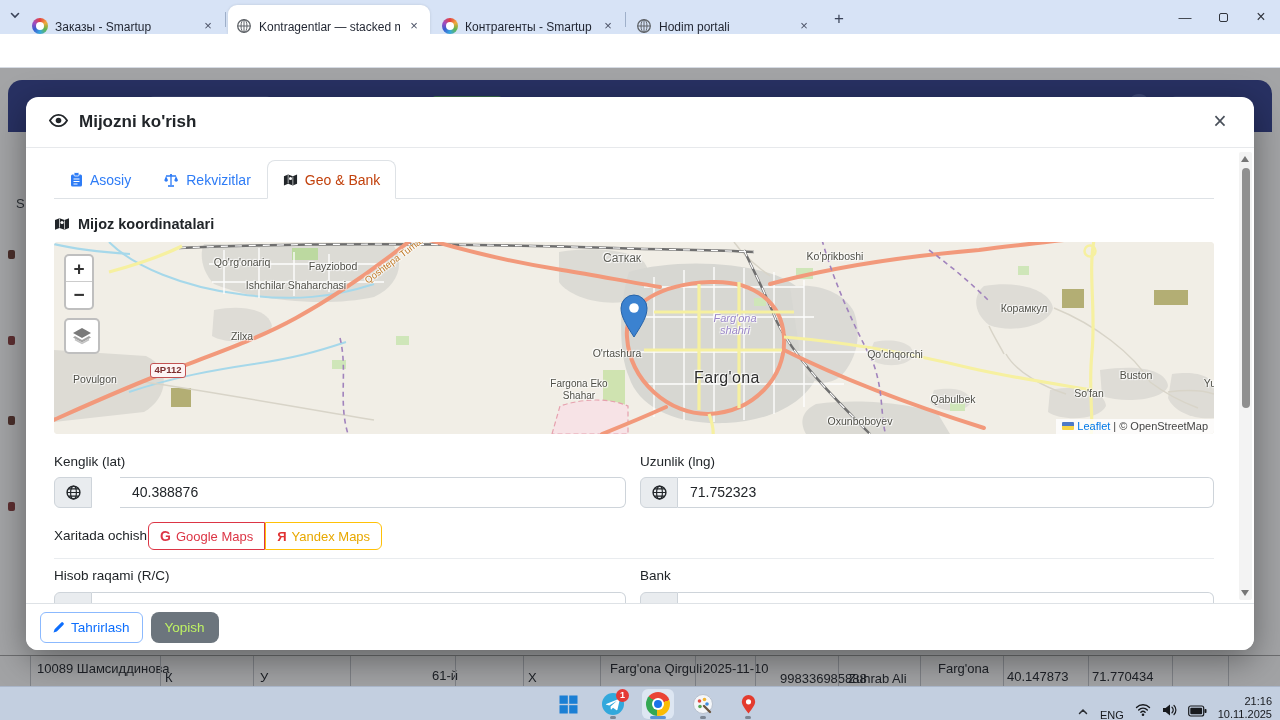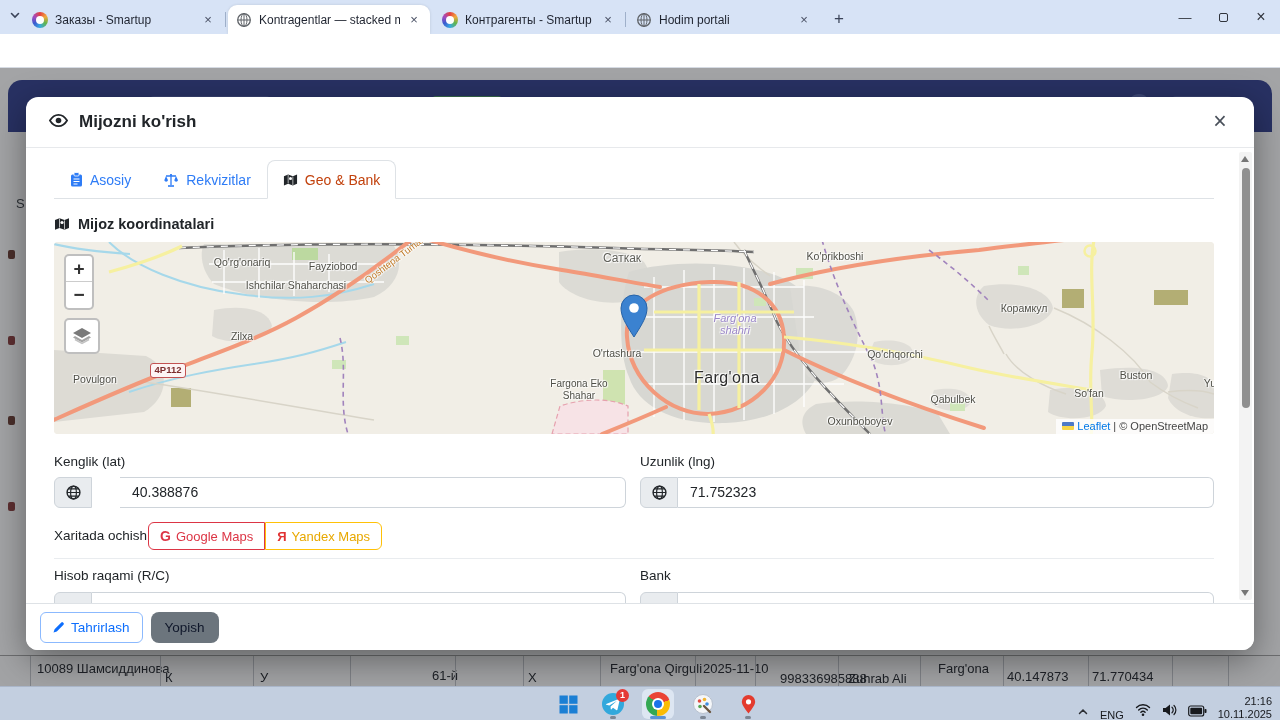--- a/index.html
+++ b/index.html
@@ -3,21 +3,21 @@
 <meta charset="utf-8">
 <style>
   * { margin:0; padding:0; box-sizing:border-box; }
   html,body { width:1280px; height:720px; overflow:hidden; }
   body { font-family:"Liberation Sans", sans-serif; background:#fff; }
   .screen { position:relative; width:1280px; height:720px; overflow:hidden; background:#fff; }
 
   
   .tabstrip { position:absolute; left:0; top:0; width:1280px; height:34px; background:#d7e3f6; }
   .tab-search { position:absolute; left:6px; top:9px; width:18px; height:18px; color:#45506b; font-size:12px; text-align:center; line-height:17px; border-radius:50%; }
-  .btab { position:absolute; top:5px; height:29px; display:flex; align-items:center; padding:0 8px; border-radius:9px 9px 0 0; }
+  .btab { position:absolute; top:5px; height:29px; display:flex; align-items:flex-end; padding:0 8px; border-radius:9px 9px 0 0; }
   .btab .tdiv { position:absolute; right:-2px; top:7px; width:1px; height:15px; background:#9fb0ca; }
   .btab.active { background:#fff; box-shadow:0 0 3px rgba(0,0,0,.12); }
   .tab-title { font-size:12px; color:#1f2430; white-space:nowrap; overflow:hidden; text-overflow:clip; flex:1; margin:0 6px 0 7px; }
   .tab-close { width:16px; height:16px; font-size:13px; line-height:15px; text-align:center; color:#4a5165; border-radius:50%; flex:none; }
   .fav { width:16px; height:16px; flex:none; position:relative; }
   .fav-smartup { border-radius:50%; background:conic-gradient(#e5413e,#f2a93b,#61b54c,#37a9e0,#3b5bd0,#a44bbf,#e5413e); }
   .fav-smartup::after{ content:""; position:absolute; left:4px; top:4px; width:8px; height:8px; background:#fff; border-radius:50%; }
   .newtab { position:absolute; left:828px; top:8px; width:22px; height:22px; font-size:17px; color:#3a4358; text-align:center; line-height:21px; border-radius:50%; }
   .winctl { position:absolute; top:0; right:0; height:34px; display:flex; }
   .winctl span { width:38px; height:34px; display:flex; align-items:center; justify-content:center; color:#30343c; font-size:13px; }
@@ -89,21 +89,21 @@
   
   .m-scroll { position:absolute; right:2px; top:55px; width:13px; height:448px; background:#f3f3f3; border-radius:2px; }
   .sb-arrow { position:absolute; left:2px; width:0; height:0; border-left:4.5px solid transparent; border-right:4.5px solid transparent; }
   .sb-up { top:4px; border-bottom:6px solid #777; }
   .sb-dn { bottom:4px; border-top:6px solid #777; }
   .sb-thumb { position:absolute; left:2.5px; top:16px; width:8px; height:240px; background:#8f8f8f; border-radius:4px; }
 
   
   .m-footer { position:absolute; left:0; bottom:0; width:1228px; height:47px; border-top:1px solid #dee2e6; background:#fff; border-radius:0 0 12px 12px; display:flex; align-items:center; justify-content:flex-start; padding:0 14px; gap:8px; }
   .btn-edit { display:flex; align-items:center; gap:6px; height:31px; padding:0 12px; border:1px solid #8bb9fe; border-radius:6px; background:#fff; color:#0d6efd; font-size:13.5px; }
-  .btn-close { height:31px; padding:0 14px; border:none; border-radius:8px; background:#6c757d; color:#0f172a; font-size:13.5px; }
+  .btn-close { height:31px; padding:0 14px; border:none; border-radius:8px; background:#6c757d; color:#bef264; font-size:13.5px; }
 
   
   .taskbar { position:absolute; left:0; top:686px; width:1280px; height:34px; background:#c3cfe0; border-top:1px solid #aab6c9; }
   .tb-center { position:absolute; left:552px; top:2px; display:flex; gap:13px; align-items:center; }
   .tb-app { position:relative; width:32px; height:30px; display:flex; align-items:center; justify-content:center; border-radius:6px; }
   .tb-app.active { background:#dde6f2; }
   .tb-dash { position:absolute; bottom:0px; left:13px; width:6px; height:3px; border-radius:2px; background:#7d8795; }
   .tb-dash.blue { left:8px; width:16px; background:#5b93d6; }
   .badge { position:absolute; top:0px; right:0px; min-width:13px; height:13px; border-radius:7px; background:#e53935; color:#fff; font-size:9px; font-weight:700; text-align:center; line-height:13px; padding:0 2px; }
   .chrome-logo { width:24px; height:24px; border-radius:50%; background:conic-gradient(from -50deg, #ea4335 0 120deg, #fbbc05 120deg 235deg, #34a853 235deg 360deg); position:relative; }

